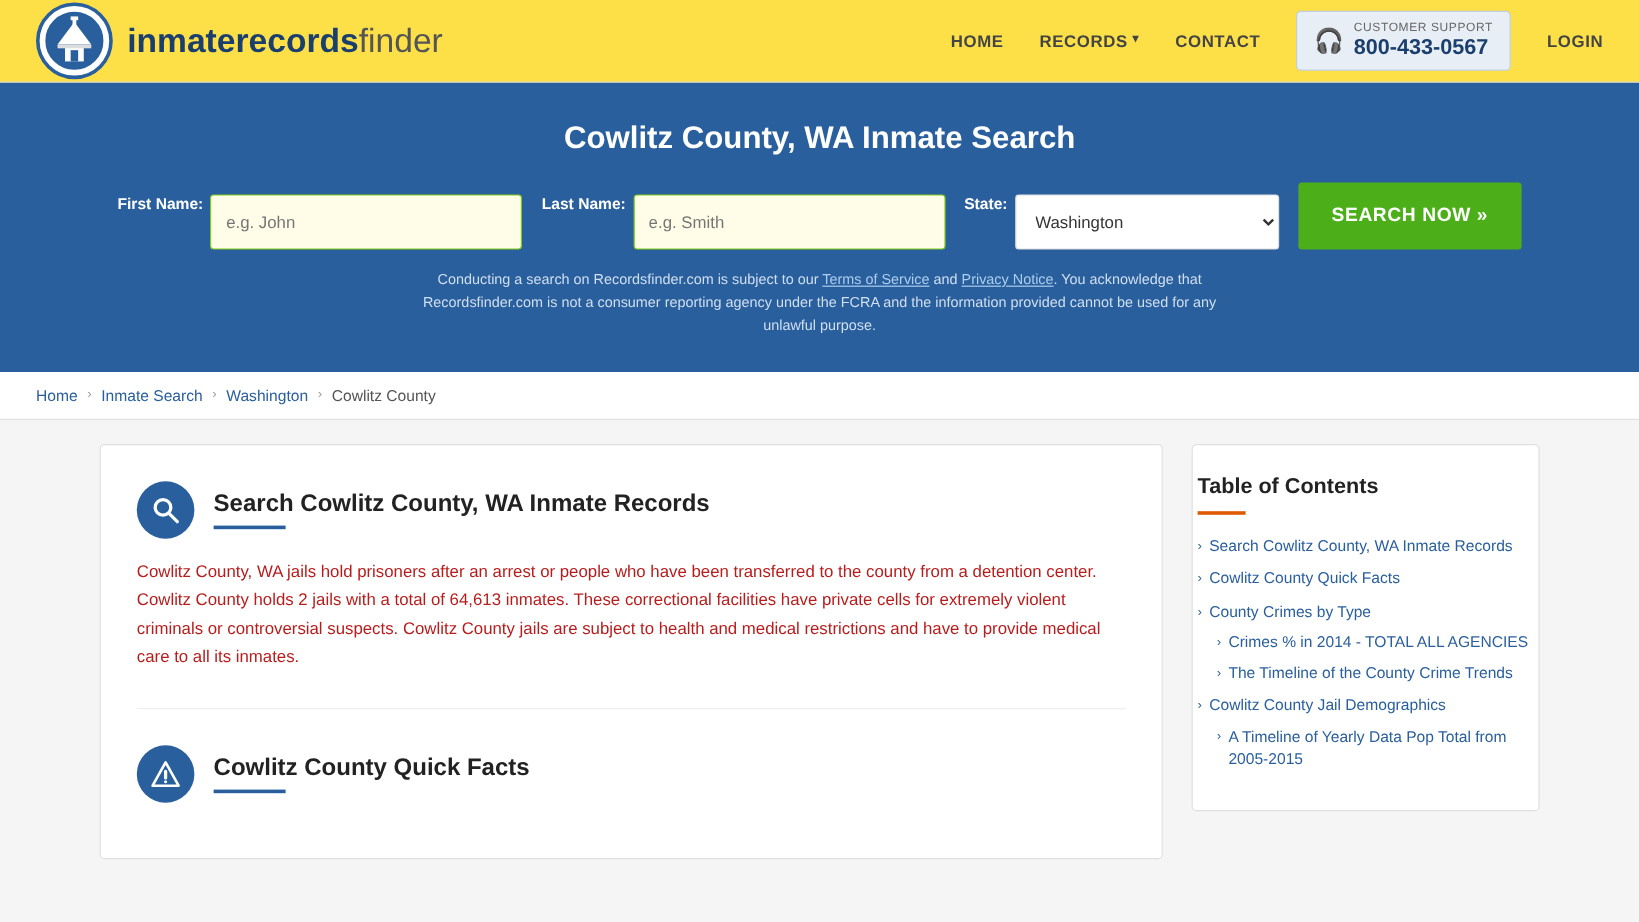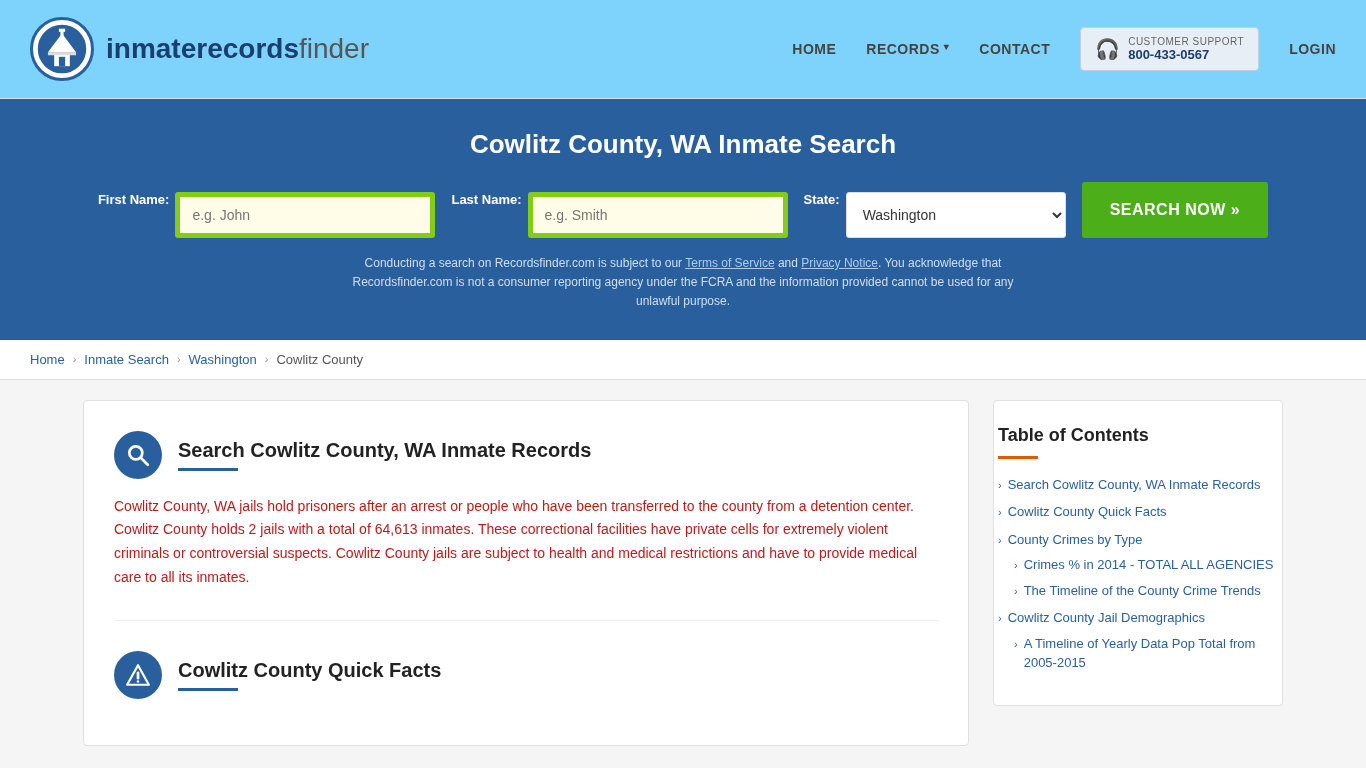--- a/index.html
+++ b/index.html
@@ -1,26 +1,26 @@
 <!DOCTYPE html>
 <html><head>
   <meta charset="utf-8">
   <style>
     * { box-sizing: border-box; margin: 0; padding: 0; }
     body { font-family: Arial, sans-serif; font-size: 14px; color: #333; background: #f5f5f5; }
 
     
     .header {
-      background: #7dd3fc;
+      background: #fde047;
       border-bottom: 1px solid #ddd;
       padding: 16px 30px;
       display: flex;
       align-items: center;
       justify-content: space-between;
-      height: 99px;
+      height: 69px;
     }
     .logo-area {
       display: flex;
       align-items: center;
       gap: 12px;
     }
     .logo-circle {
       width: 64px;
       height: 64px;
       border-radius: 50%;
@@ -83,21 +83,21 @@
       display: flex;
       flex-direction: column;
     }
     .support-label {
       font-size: 10px;
       color: #666;
       text-transform: uppercase;
       letter-spacing: 0.5px;
     }
     .support-number {
-      font-size: 13px;
+      font-size: 18px;
       font-weight: 700;
       color: #1a3e6e;
     }
     .nav-login {
       font-size: 14px;
       font-weight: 700;
       color: #444;
       letter-spacing: 0.5px;
       cursor: pointer;
     }
@@ -130,21 +130,21 @@
     .form-label {
       color: #fff;
       font-size: 13px;
       font-weight: 600;
     }
     .form-input {
       width: 260px;
       height: 46px;
       padding: 0 12px;
       background: #fffde7;
-      border: 5px solid #84cc16;
+      border: 1px solid #84cc16;
       border-radius: 3px;
       font-size: 14px;
       color: #999;
     }
     .form-select {
       width: 220px;
       height: 46px;
       padding: 0 12px;
       background: #fff;
       border: 1px solid #ddd;

